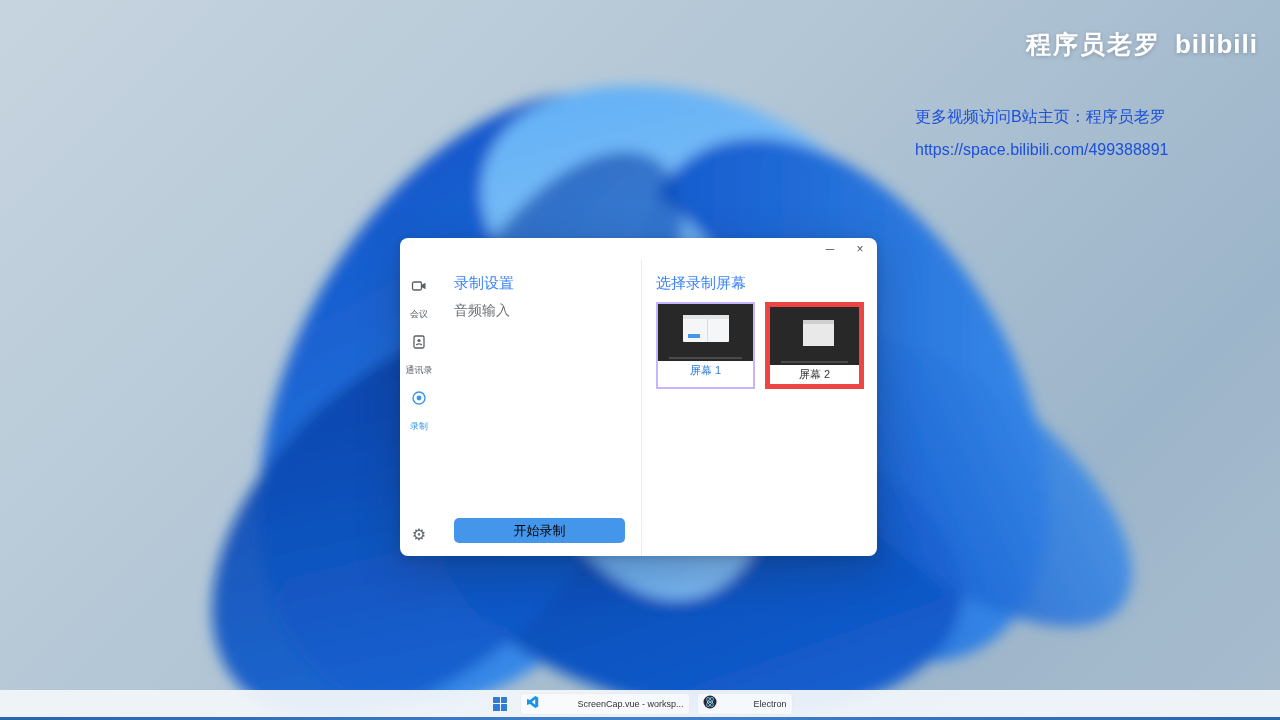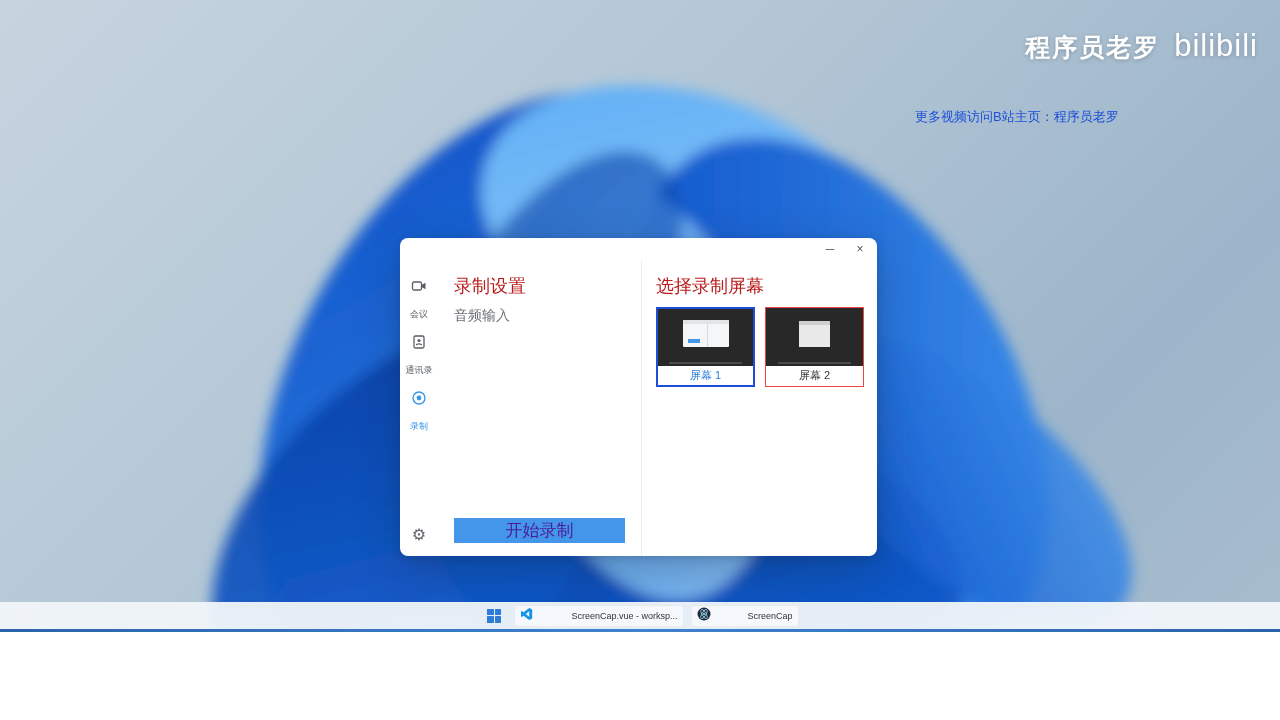--- a/index.html
+++ b/index.html
@@ -1,29 +1,29 @@
 <!DOCTYPE html>
 <html><head>
 <meta charset="utf-8">
 <style>
   * { margin:0; padding:0; box-sizing:border-box; }
   html,body { width:1280px; height:720px; overflow:hidden; }
   body { font-family:"Liberation Sans","DejaVu Sans",sans-serif; }
-  .stage { position:relative; width:1280px; height:632px; overflow:hidden;
+  .stage { position:relative; width:1280px; height:720px; overflow:hidden;
            background:linear-gradient(135deg,#c6d4df 0%,#b4c7d6 40%,#9db5ca 78%,#a8bccd 100%); }
   .wallpaper { position:absolute; inset:0; }
   .wallpaper svg { display:block; width:1280px; height:720px; }
 
   
   .brand { position:absolute; top:28px; right:22px; display:flex; align-items:baseline; gap:14px;
            color:#fff; text-shadow:0 1px 4px rgba(0,0,0,.22); }
   .brand .channel { font-size:25px; font-weight:700; letter-spacing:2px; }
-  .brand .bili { font-size:31px; font-weight:400; letter-spacing:1px; }
+  .brand .bili { font-size:26px; font-weight:700; letter-spacing:1px; }
   .promo { position:absolute; left:915px; top:100px; width:360px; color:#1c50d8;
-           font-size:13px; line-height:33px; }
+           font-size:16px; line-height:33px; }
 
   
   .app-window { position:absolute; left:400px; top:238px; width:477px; height:318px;
                 background:#fff; border-radius:8px; overflow:hidden;
                 box-shadow:0 14px 44px rgba(20,40,70,.30), 0 2px 8px rgba(20,40,70,.18);
                 display:flex; flex-direction:column; }
   .titlebar { height:22px; flex:0 0 22px; display:flex; justify-content:flex-end;
               align-items:center; padding-right:8px; gap:12px; }
   .win-btn { width:18px; height:18px; line-height:18px; text-align:center; font-size:12px;
              color:#555; cursor:default; }
@@ -32,30 +32,30 @@
   .sidebar { width:38px; flex:0 0 38px; display:flex; flex-direction:column; align-items:center;
              padding-top:18px; }
   .nav-item { display:flex; flex-direction:column; align-items:center; gap:14px;
               margin-bottom:13px; color:#5a5f66; font-size:9px; cursor:default; }
   .nav-item.active { color:#3b96e8; }
   .nav-item .icon { width:16px; height:16px; display:block; }
   .settings-btn { margin-top:auto; margin-bottom:12px; font-size:16px; color:#61666d; cursor:default; }
 
   .panel-left { width:204px; flex:0 0 204px; border-right:1px solid #ececec;
                 display:flex; flex-direction:column; padding:14px 16px 13px; }
-  .panel-title { font-size:18px; color:#b91c1c; font-weight:500; }
+  .panel-title { font-size:15px; color:#3b82f6; font-weight:500; }
   .audio-label { font-size:14px; color:#6b7076; margin-top:9px; }
-  .start-btn { margin-top:auto; height:25px; width:100%; background:#4496ea; color:#4c1d95;
-               font-size:17px; border:none; border-radius:0; cursor:pointer;
+  .start-btn { margin-top:auto; height:25px; width:100%; background:#4496ea; color:#000000;
+               font-size:13px; border:none; border-radius:5px; cursor:pointer;
                font-family:inherit; }
 
   .panel-right { flex:1; padding:14px 14px; }
   .screens { display:flex; gap:10px; margin-top:9px; }
-  .screen-card { width:99px; background:#fff; border:1px solid #ef4444; cursor:pointer; }
-  .screen-card.selected { border:2px solid #1d4ed8; }
+  .screen-card { width:99px; background:#fff; border:5px solid #ef4444; cursor:pointer; }
+  .screen-card.selected { border:2px solid #c4b5fd; }
   .thumb { height:58px; background:#282828; position:relative; overflow:hidden; }
   .selected .thumb { height:57px; }
   .mini-win1 { position:absolute; left:25px; top:11px; width:46px; height:27px; background:#f5f6f7;
                border-radius:1px; }
   .mini-win1 .mini-bar { height:4px; background:#e2e4e6; }
   .mini-win1 .mini-btn { position:absolute; left:5px; bottom:4px; width:12px; height:4px; background:#4496ea; }
   .mini-win1 .mini-split { position:absolute; left:24px; top:4px; bottom:0; width:1px; background:#d8dadd; }
   .mini-taskbar { position:absolute; left:12%; bottom:2px; width:76%; height:2px; background:#4a4a4a; }
   .mini-win2 { position:absolute; left:33px; top:13px; width:31px; height:26px; background:#e9e9e9; }
   .mini-win2 .mini-bar { height:4px; background:#cfcfcf; }
@@ -112,20 +112,21 @@
       </g>
     </svg>
   </div>
 
   <div class="brand">
     <span class="channel">程序员老罗</span>
     <span class="bili">bilibili</span>
   </div>
   <div class="promo">
     <div>更多视频访问B站主页：程序员老罗</div>
+    <div>https://space.bilibili.com/499388891</div>
   </div>
 
   <div class="app-window">
     <div class="titlebar">
       <span class="win-btn">─</span>
       <span class="win-btn">×</span>
     </div>
     <div class="window-body">
 
       <div class="sidebar">
@@ -216,18 +217,18 @@
     </div>
     <div class="task-btn app">
       <span>
         <svg viewBox="0 0 14 14" width="14" height="14">
           <circle cx="7" cy="7" r="6.5" fill="#24283b"></circle>
           <ellipse cx="7" cy="7" rx="5.2" ry="2" fill="none" stroke="#8ed6e8" stroke-width="0.8" transform="rotate(60 7 7)"></ellipse>
           <ellipse cx="7" cy="7" rx="5.2" ry="2" fill="none" stroke="#8ed6e8" stroke-width="0.8" transform="rotate(-60 7 7)"></ellipse>
           <circle cx="7" cy="7" r="1.1" fill="#8ed6e8"></circle>
         </svg>
       </span>
-      <span class="task-label">ScreenCap</span>
+      <span class="task-label">Electron</span>
     </div>
   </div>
   <div class="screen-edge"></div>
 
 </div>
 
 </body></html>

